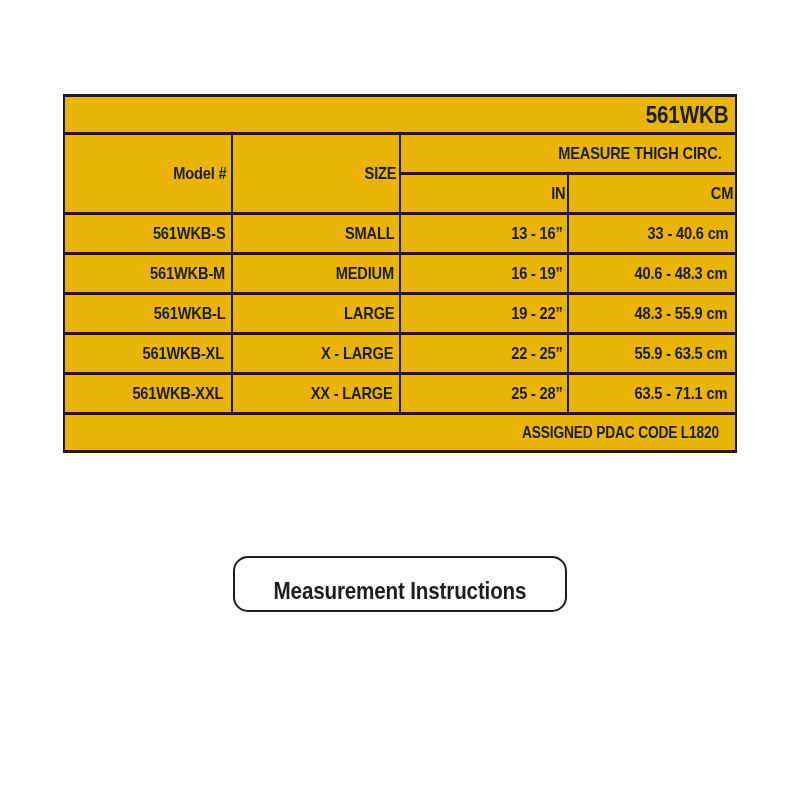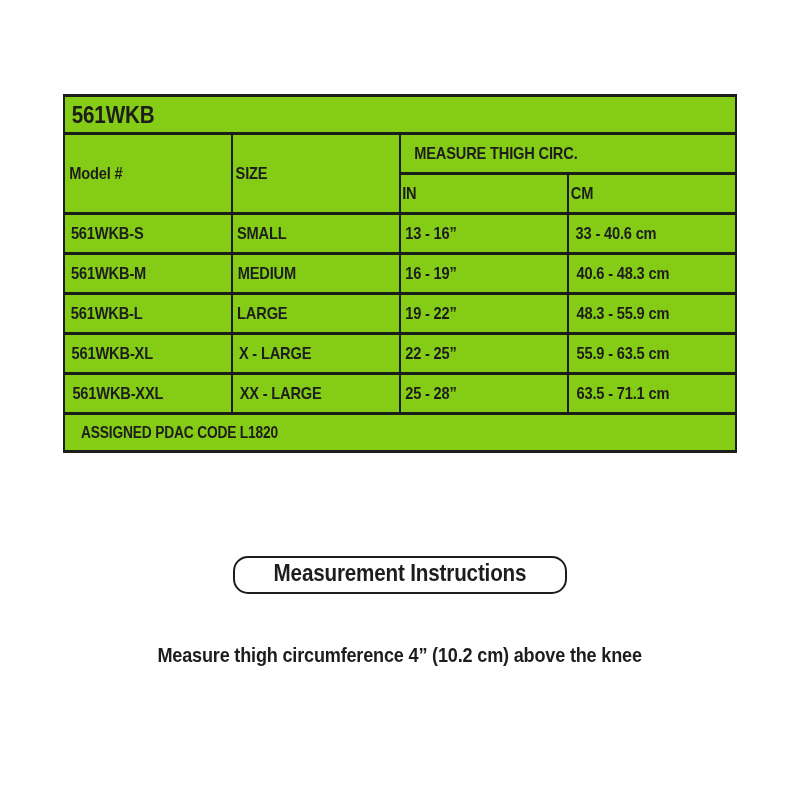--- a/index.html
+++ b/index.html
@@ -29,40 +29,40 @@
     left: 63px;
     top: 94px;
     width: 674px;
     border-collapse: collapse;
     table-layout: fixed;
   }
   .size-table td {
     border: 2px solid #1d1d1b;
     border-top-width: 3px;
     border-bottom-width: 3px;
-    text-align: left;
+    text-align: right;
     vertical-align: middle;
     height: 40px;
     font-size: 17px;
-    background: #84cc16;
+    background: #eab308;
   }
   .size-table td.title-cell { font-size: 24px; height: 38px; }
   .size-table td.footer-cell { font-size: 16px; height: 38px; }
   .pill-wrap {
     position: absolute;
     top: 556px;
     left: 0;
     width: 100%;
     display: flex;
     justify-content: center;
   }
   .pill {
     border: 2px solid #1d1d1b;
     border-radius: 15px;
-    padding: 1px 18px 5px 18px;
+    padding: 19px 18px 5px 18px;
     font-size: 24px;
     background: #ffffff;
     cursor: pointer;
   }
   .note {
     position: absolute;
     top: 641px;
     left: 0;
     width: 100%;
     text-align: center;
@@ -146,17 +146,14 @@
       </tr>
     </tbody>
   </table>
 
   <div class="pill-wrap">
     <div class="pill">
       <span class="cond">Measurement Instructions</span>
     </div>
   </div>
 
-  <div class="note">
-    <span class="cond">Measure thigh circumference 4” (10.2 cm) above the knee</span>
-  </div>
 
 </div>
 
 </body></html>

